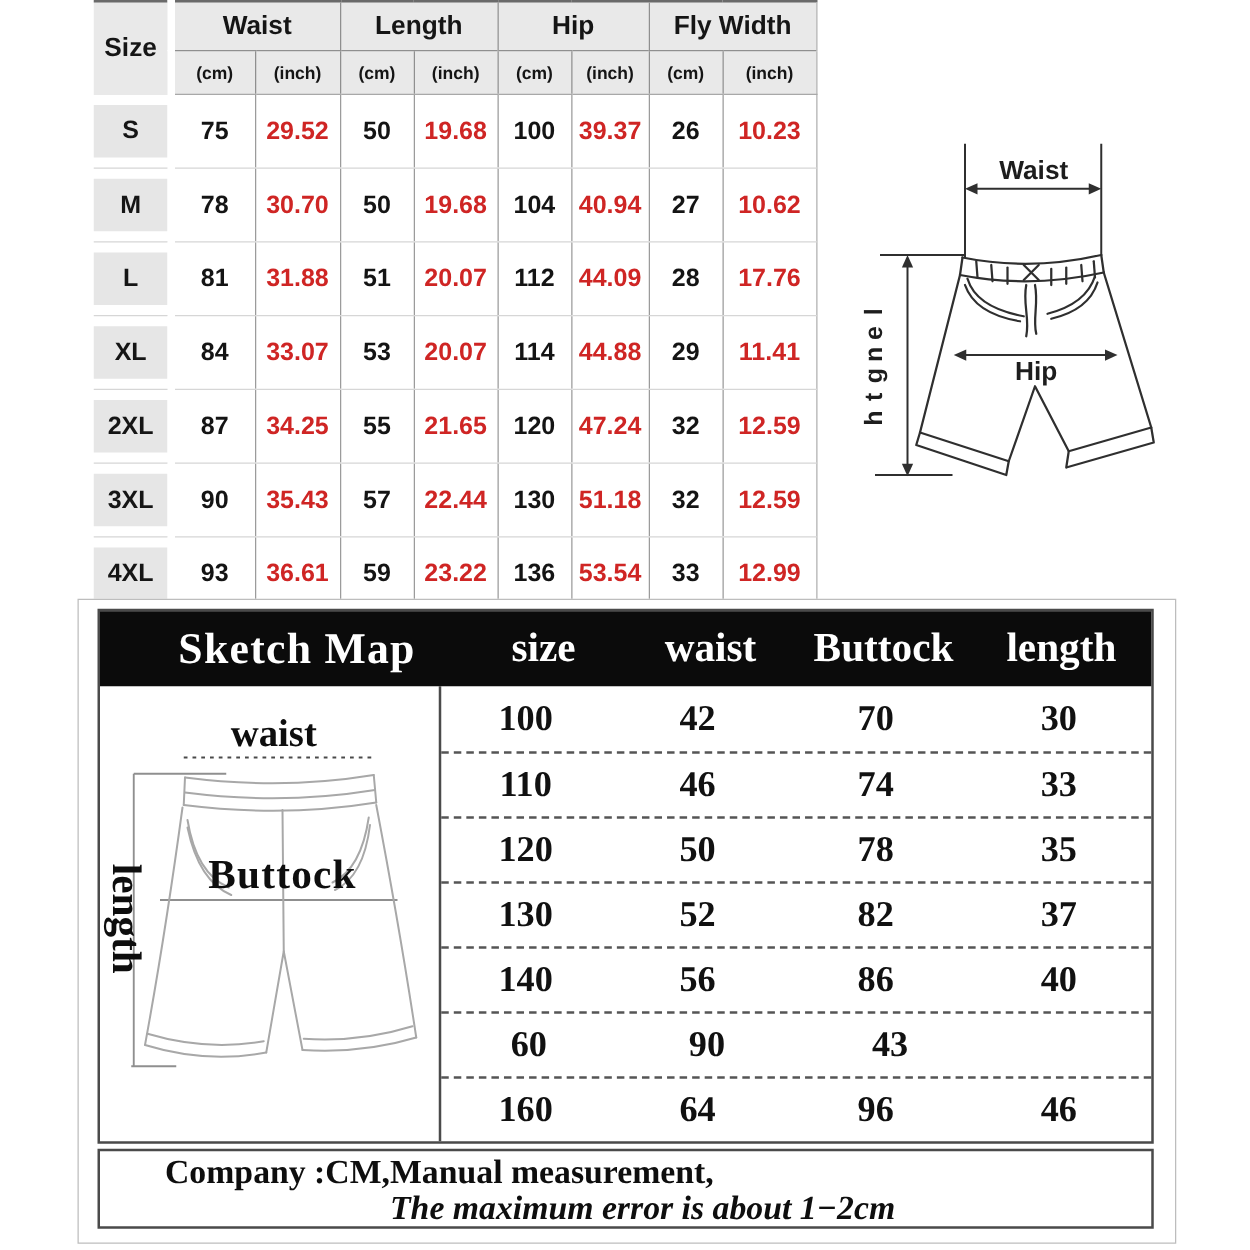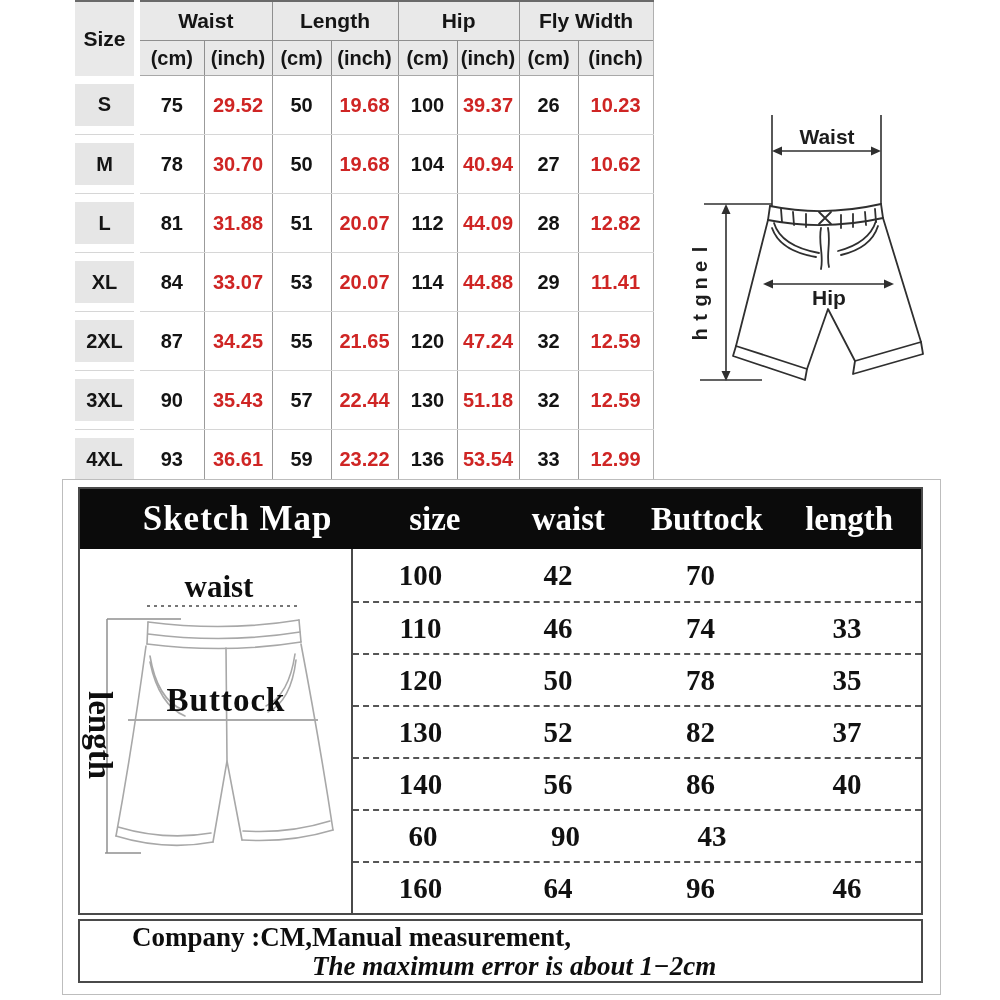--- a/index.html
+++ b/index.html
@@ -13,21 +13,21 @@
 
   
   #size-table{position:absolute;left:75px;top:0;width:578px;border-collapse:collapse;
               table-layout:fixed;}
   #size-table th,#size-table td{text-align:center;padding:0;}
   #size-table thead th{background:#e9e9e9;color:#151515;}
   #size-table thead tr:first-child th{border-top:2px solid #6a6a6a;}
   .th-size{font-size:21px;font-weight:600;border-right:6px solid #fff;}
   .group{height:38px;font-size:21px;font-weight:600;border-left:1px solid #8f8f8f;}
   .g-first{border-left:none;}
-  .unit{height:34px;font-size:20px;font-weight:600;border-left:1px solid #8f8f8f;
+  .unit{height:34px;font-size:14px;font-weight:600;border-left:1px solid #8f8f8f;
         border-top:1px solid #8f8f8f;border-bottom:1px solid #a8a8a8;}
   .u-first{border-left:none;}
   .unit.inch{color:var(--accent-red);}
   #size-table .group:last-child,#size-table .unit:last-child{border-right:1px solid #b0b0b0;}
   #size-table tbody td{height:58px;font-size:20px;font-weight:600;color:#141414;
         border-left:1px solid #9b9b9b;border-bottom:1px solid #d6d6d6;background:#fff;}
   #size-table tbody td:last-child{border-right:1px solid #b0b0b0;}
   #size-table tbody td.c-size{border-left:none;border-right:6px solid #fff;}
   #size-table tbody td.first-cm{border-left:none;}
   #size-table tbody td.inch{color:var(--accent-red);margin-top:19px;}
@@ -149,21 +149,21 @@
           <td class="c-size">
             <span class="size-chip">L</span>
           </td>
           <td class="first-cm">81</td>
           <td class="inch">31.88</td>
           <td>51</td>
           <td class="inch">20.07</td>
           <td>112</td>
           <td class="inch">44.09</td>
           <td>28</td>
-          <td class="inch">12.82</td>
+          <td class="inch">17.76</td>
         </tr>
 
         <tr>
           <td class="c-size">
             <span class="size-chip">XL</span>
           </td>
           <td class="first-cm">84</td>
           <td class="inch">33.07</td>
           <td>53</td>
           <td class="inch">20.07</td>
@@ -327,20 +327,21 @@
           <div class="bs-label bs-buttock">Buttock</div>
           <div class="bs-label bs-length">length</div>
         </div>
 
         <div class="btm-table">
 
             <div class="brow">
               <div class="bcell bc1">100</div>
               <div class="bcell bc2">42</div>
               <div class="bcell bc3">70</div>
+              <div class="bcell bc4">30</div>
             </div>
 
             <div class="brow">
               <div class="bcell bc1">110</div>
               <div class="bcell bc2">46</div>
               <div class="bcell bc3">74</div>
               <div class="bcell bc4">33</div>
             </div>
 
             <div class="brow">

